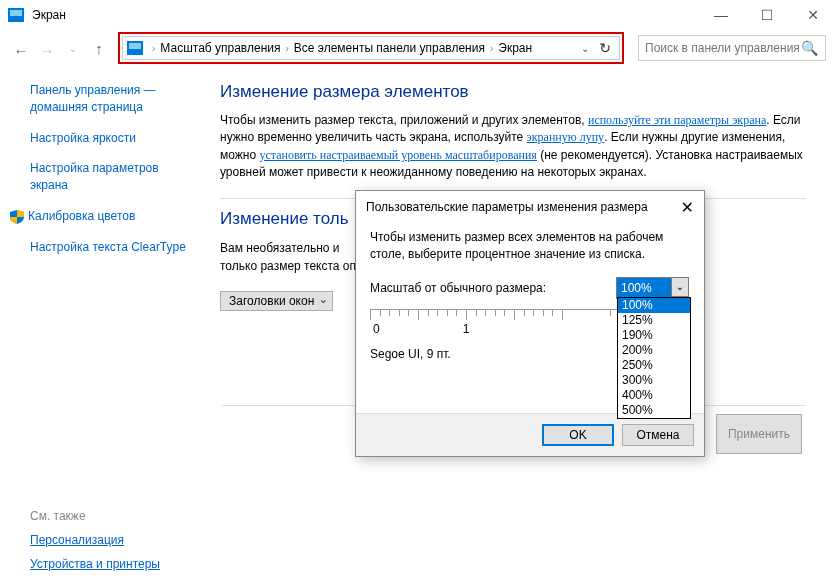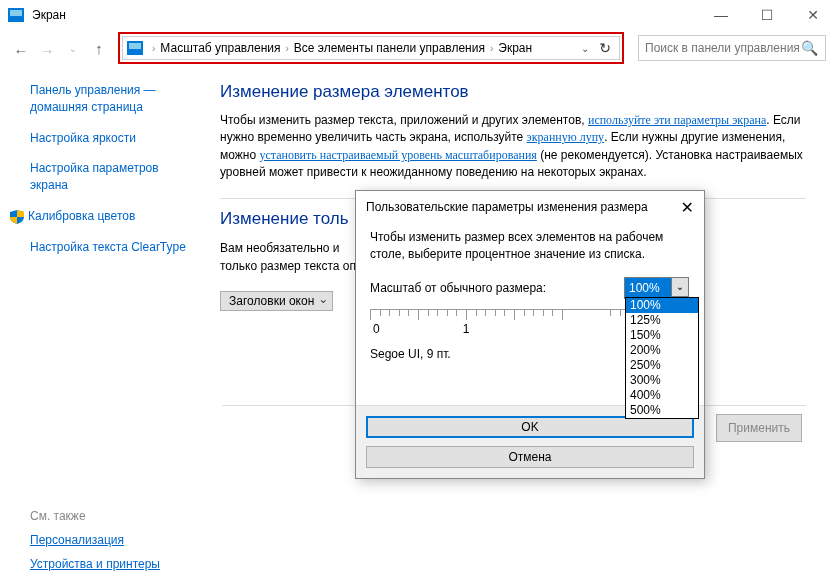--- a/index.html
+++ b/index.html
@@ -51,36 +51,36 @@
   .dropdown-main .dd-btn::after { content: "⌄"; position: absolute; right: 4px; top: 0; font-size: 12px; color: #444; }
 
   
   .dialog { position: absolute; left: 355px; top: 190px; width: 350px; background: #fff; border: 1px solid #888; box-shadow: 3px 3px 12px rgba(0,0,0,.25); }
   .dlg-title { height: 32px; display: flex; align-items: center; padding: 0 10px; font-size: 12px; }
   .dlg-title .x { margin-left: auto; font-size: 16px; font-weight: 400; }
   .dlg-body { padding: 6px 14px 14px; font-size: 12px; }
   .dlg-body .instr { line-height: 1.4; margin-bottom: 14px; }
   .dlg-body .scalerow { display: flex; align-items: center; margin-bottom: 8px; }
   .dlg-body .scalerow .lbl { flex: 1; }
-  .scale-sel { width: 48px; border: 1px solid #7a7a7a; background: #fff; height: 20px; display: flex; align-items: center; padding: 10px 4px; font-size: 12px; position: relative; background: #0078d7; color: #fff; }
+  .scale-sel { width: 56px; border: 1px solid #7a7a7a; background: #fff; height: 20px; display: flex; align-items: center; padding: 10px 4px; font-size: 12px; position: relative; background: #0078d7; color: #fff; }
   .scale-sel .car { position: absolute; right: -18px; top: -1px; width: 18px; height: 20px; border: 1px solid #7a7a7a; background: #e1e1e1; color: #000; display: flex; align-items: center; justify-content: center; font-size: 10px; }
   .options { position: absolute; left: 0; top: 19px; width: 74px; border: 1px solid #000; background: #fff; color: #000; z-index: 5; }
   .options div { padding: 0 4px; font-size: 12px; line-height: 15px; }
   .options div.sel { background: #0078d7; color: #fff; }
 
   .ruler { margin: 10px 0 4px; height: 30px; position: relative; border-top: 1px solid #999; }
   .ruler .tick { position: absolute; top: 0; height: 6px; border-left: 1px solid #999; }
   .ruler .mtick { height: 10px; }
   .ruler .num { position: absolute; top: 12px; font-size: 12px; transform: translateX(-50%); }
-  .font-sample { font-size: 12px; margin: 8px 0 30px; }
-  .dlg-btns { border-top: 1px solid #ddd; padding: 10px; display: flex; justify-content: flex-end; gap: 8px; background: #f0f0f0; flex-direction: column; }
+  .font-sample { font-size: 12px; margin: 8px 0 38px; }
+  .dlg-btns { border-top: 1px solid #ddd; padding: 10px; display: flex; justify-content: flex-end; gap: 8px; background: #f0f0f0; }
   .dlg-btns button { min-width: 72px; height: 22px; font-size: 12px; border: 1px solid #adadad; background: #e1e1e1; }
   .dlg-btns button.primary { border: 1px solid #0078d7; box-shadow: inset 0 0 0 1px #0078d7; }
 
-  .apply-btn { position: absolute; right: 34px; top: 348px; min-width: 86px; height: 28px; font-size: 12px; border: 1px solid #adadad; background: #e1e1e1; color: #888; }
+  .apply-btn { position: absolute; right: 34px; top: 348px; min-width: 86px; height: 40px; font-size: 12px; border: 1px solid #adadad; background: #e1e1e1; color: #888; }
   .sep-line { position: absolute; left: 222px; right: 30px; top: 339px; border-top: 1px solid #ddd; }
 </style>
 </head>
 <body>
 
 <div class="titlebar">
   <div class="title-icon"></div>
   <span class="title-text">Экран</span>
   <div class="winctrls">
     <div>—</div>
@@ -163,21 +163,21 @@
   <div class="dlg-body">
     <div class="instr">Чтобы изменить размер всех элементов на рабочем столе, выберите процентное значение из списка.</div>
     <div class="scalerow">
       <span class="lbl">Масштаб от обычного размера:</span>
       <div class="scale-sel">
         <span>100%</span>
         <span class="car">⌄</span>
         <div class="options">
           <div class="sel">100%</div>
           <div>125%</div>
-          <div>150%</div>
+          <div>190%</div>
           <div>200%</div>
           <div>250%</div>
           <div>300%</div>
           <div>400%</div>
           <div>500%</div>
         </div>
       </div>
       <span style="width:18px"></span>
     </div>
     <div class="ruler">

